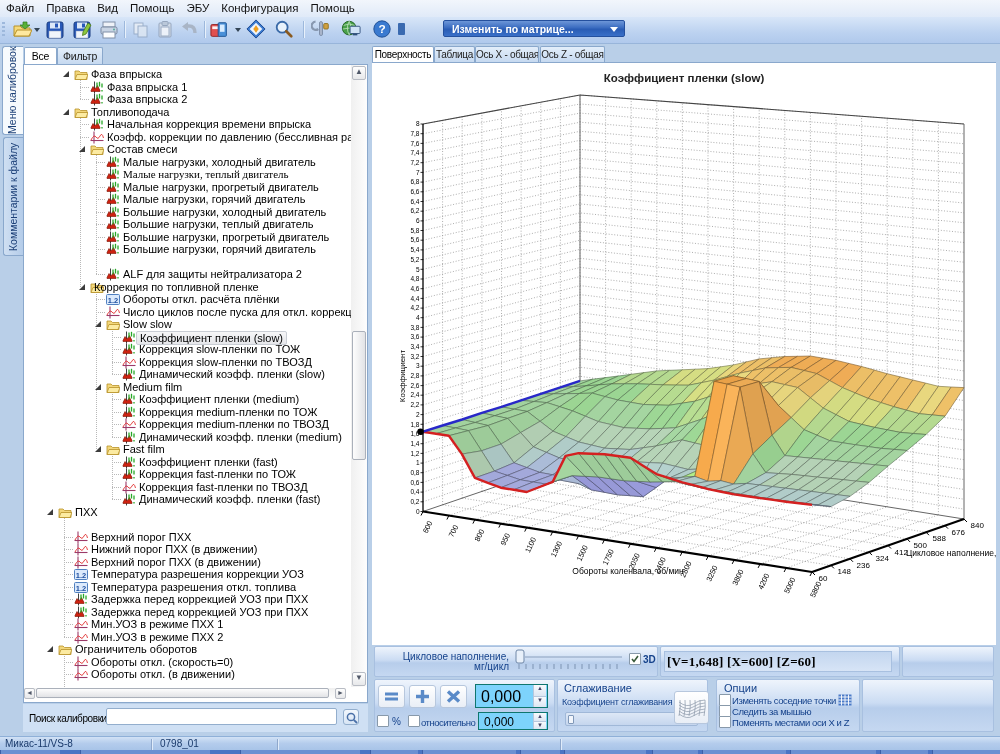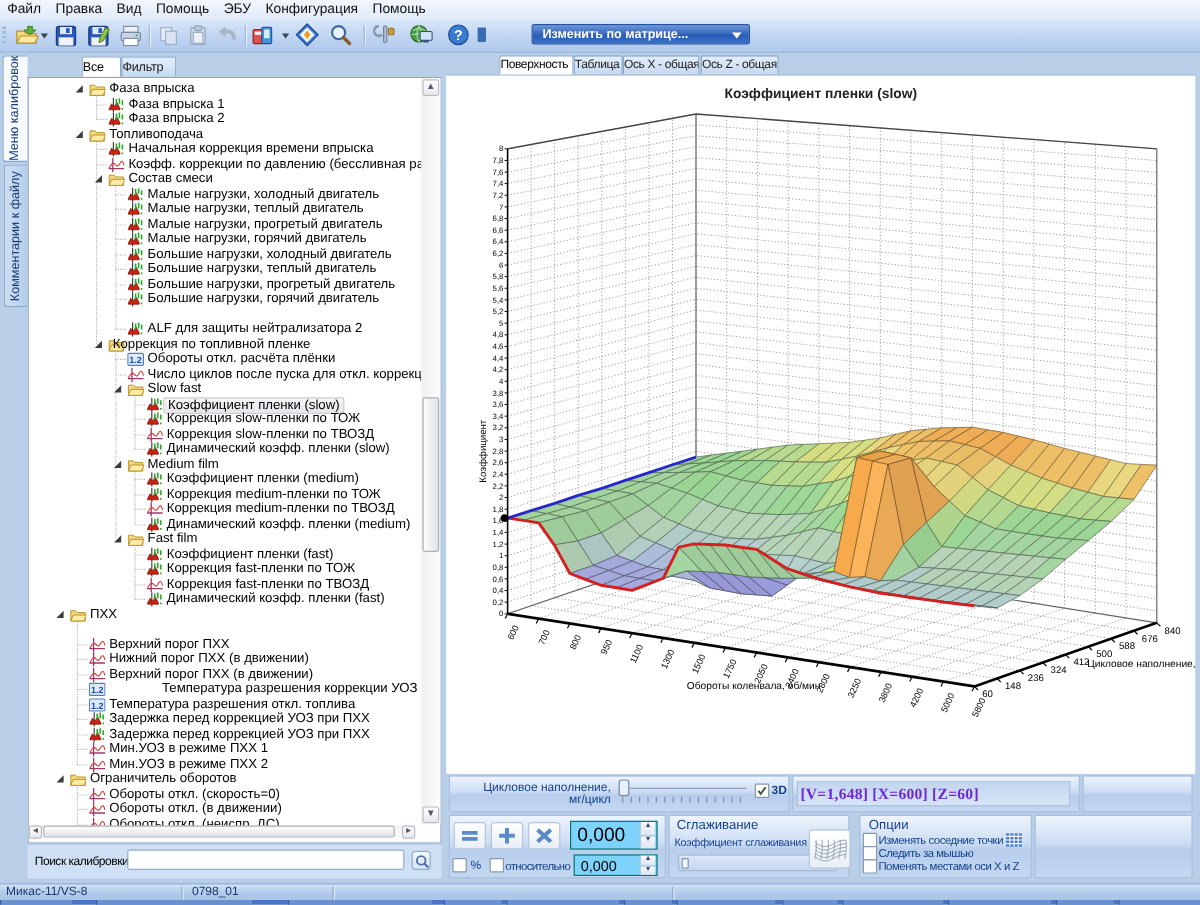--- a/index.html
+++ b/index.html
@@ -16,21 +16,21 @@
 #combo .t { position:absolute; left:8px; top:2px; }
 #combo .a { position:absolute; right:6px; top:6px; width:0; height:0; border-left:4px solid transparent; border-right:4px solid transparent; border-top:5px solid #fff; }
 
 #vtabs { left:0; top:44px; width:23px; height:688px; background:#b9cfe8; }
 .vtab { position:absolute; left:3px; width:20px; border:1px solid #8aa8cc; border-right:none; border-radius:3px 0 0 3px; }
 .vtab.active { background:#f6fafd; left:2px; width:21px; }
 .vtab.inactive { background:linear-gradient(90deg,#cfdff2,#b4cce9); }
 .vtab .txt { position:absolute; left:3px; top:0px; height:100%; width:14px; writing-mode:vertical-rl; transform:rotate(180deg); font-size:10.5px; color:#1b3f77; white-space:nowrap; text-align:center; }
 
 #ltabs { left:23px; top:47px; height:17px; }
-.ltab { position:absolute; top:0; height:17px; border:1px solid #8aa8cc; border-bottom:none; border-radius:2px 2px 0 0; font-size:10.5px; padding:2px 0 0 0; color:#000; letter-spacing:-0.2px; white-space:nowrap; overflow:hidden;margin-left:44px; }
+.ltab { position:absolute; top:0; height:17px; border:1px solid #8aa8cc; border-bottom:none; border-radius:2px 2px 0 0; font-size:10.5px; padding:2px 0 0 0; text-align:center; color:#000; letter-spacing:-0.2px; white-space:nowrap; overflow:hidden; }
 .ltab.active { background:#fff; z-index:2; }
 .ltab.inactive { background:linear-gradient(#e3eefa,#c6d9f0); color:#222; }
 #tree { left:23px; top:64px; width:345px; height:639px; background:#fff; border:1px solid #8aa8cc; overflow:hidden; }
 .trow { position:absolute; height:13px; white-space:nowrap; font-size:11px; color:#000; }
 .trow .lbl { position:absolute; top:0px; }
 .sel { background:linear-gradient(#f6f6f7,#e5e6ea); border:1px solid #c9cdd4; border-radius:2px; padding:0 3px; margin-left:-3px; }
 
 .ticon { position:absolute; width:14px; height:13px; }
 
 #vscroll { left:351px; top:65px; width:16px; height:622px; background:linear-gradient(90deg,#f0f0f0,#fdfdfd); }
@@ -245,21 +245,21 @@
       <svg class="ticon" style="left:82px;top:0px" width="14" height="13" viewBox="0 0 14 13">
         <line x1="4.5" y1="0.5" x2="4.5" y2="12.5" stroke="#404040" stroke-width="1"></line>
         <path d="M1 9.5 L3 5.5 L5 8 L7.5 4.5 L10 9.5 L10 10.5 L1 10.5 Z" fill="#cc2211" stroke="#7a1000" stroke-width="0.6"></path>
         <line x1="7" y1="6.5" x2="7" y2="1.5" stroke="#28a828" stroke-width="1.3"></line>
         <line x1="9.5" y1="5.5" x2="9.5" y2="0.8" stroke="#28a828" stroke-width="1.3"></line>
         <line x1="12" y1="6.5" x2="12" y2="2.5" stroke="#28a828" stroke-width="1.3"></line>
         <line x1="12" y1="9" x2="12" y2="10.5" stroke="#28a828" stroke-width="1.3"></line>
       </svg>
       <span class="lbl" style="left:99px;">Малые нагрузки, холодный двигатель</span>
     </div>
-    <div class="trow" style="left:0;top:103.0px;width:340px;">
+    <div class="trow" style="left:0;top:103.0px;width:340px;font-family:Liberation Serif, serif;">
       <span style="position:absolute;left:72px;top:6px;width:9px;border-top:1px dotted #b8b8b8;"></span>
       <svg class="ticon" style="left:82px;top:0px" width="14" height="13" viewBox="0 0 14 13">
         <line x1="4.5" y1="0.5" x2="4.5" y2="12.5" stroke="#404040" stroke-width="1"></line>
         <path d="M1 9.5 L3 5.5 L5 8 L7.5 4.5 L10 9.5 L10 10.5 L1 10.5 Z" fill="#cc2211" stroke="#7a1000" stroke-width="0.6"></path>
         <line x1="7" y1="6.5" x2="7" y2="1.5" stroke="#28a828" stroke-width="1.3"></line>
         <line x1="9.5" y1="5.5" x2="9.5" y2="0.8" stroke="#28a828" stroke-width="1.3"></line>
         <line x1="12" y1="6.5" x2="12" y2="2.5" stroke="#28a828" stroke-width="1.3"></line>
         <line x1="12" y1="9" x2="12" y2="10.5" stroke="#28a828" stroke-width="1.3"></line>
       </svg>
       <span class="lbl" style="left:99px;">Малые нагрузки, теплый двигатель</span>
@@ -376,21 +376,21 @@
       <span class="lbl" style="left:99px;">Число циклов после пуска для откл. коррекции по пленк</span>
     </div>
     <div class="trow" style="left:0;top:253.0px;width:340px;">
       <svg style="position:absolute;width:8px;height:8px;left:70px;top:2px;" viewBox="0 0 8 8">
         <path d="M7 1 L7 7 L1 7 Z" fill="#3c3c3c"></path>
       </svg>
       <svg class="ticon" style="left:82px;top:0px" width="14" height="13" viewBox="0 0 14 13">
         <path d="M1 3 L5 3 L6.5 4.5 L13 4.5 L13 11.5 L1 11.5 Z" fill="#f3d77b" stroke="#b8922a" stroke-width="0.8"></path>
         <path d="M1 11.5 L3 6.5 L14 6.5 L12 11.5 Z" fill="#fceba2" stroke="#b8922a" stroke-width="0.8"></path>
       </svg>
-      <span class="lbl" style="left:99px;">Slow fast</span>
+      <span class="lbl" style="left:99px;">Slow slow</span>
     </div>
     <div class="trow" style="left:0;top:265.5px;width:340px;">
       <span style="position:absolute;left:88px;top:6px;width:9px;border-top:1px dotted #b8b8b8;"></span>
       <svg class="ticon" style="left:98px;top:0px" width="14" height="13" viewBox="0 0 14 13">
         <line x1="4.5" y1="0.5" x2="4.5" y2="12.5" stroke="#404040" stroke-width="1"></line>
         <path d="M1 9.5 L3 5.5 L5 8 L7.5 4.5 L10 9.5 L10 10.5 L1 10.5 Z" fill="#cc2211" stroke="#7a1000" stroke-width="0.6"></path>
         <line x1="7" y1="6.5" x2="7" y2="1.5" stroke="#28a828" stroke-width="1.3"></line>
         <line x1="9.5" y1="5.5" x2="9.5" y2="0.8" stroke="#28a828" stroke-width="1.3"></line>
         <line x1="12" y1="6.5" x2="12" y2="2.5" stroke="#28a828" stroke-width="1.3"></line>
         <line x1="12" y1="9" x2="12" y2="10.5" stroke="#28a828" stroke-width="1.3"></line>
@@ -576,21 +576,21 @@
         <path d="M1 9 Q4 3 6 6 T10 5 T13.5 7" fill="none" stroke="#e03030" stroke-width="0.9"></path>
       </svg>
       <span class="lbl" style="left:67px;">Верхний порог ПХХ (в движении)</span>
     </div>
     <div class="trow" style="left:0;top:503.0px;width:340px;">
       <span style="position:absolute;left:40px;top:6px;width:9px;border-top:1px dotted #b8b8b8;"></span>
       <svg class="ticon" style="left:50px;top:0px" width="14" height="13" viewBox="0 0 14 13">
         <rect x="0.5" y="1.5" width="13" height="10" rx="1" fill="#dceafc" stroke="#5080c0"></rect>
         <text x="7" y="9.5" font-size="7.5" font-weight="bold" fill="#2050a0" text-anchor="middle" font-family="Liberation Sans">1.2</text>
       </svg>
-      <span class="lbl" style="left:67px;margin-left:44px;">Температура разрешения коррекции УОЗ</span>
+      <span class="lbl" style="left:67px;">Температура разрешения коррекции УОЗ</span>
     </div>
     <div class="trow" style="left:0;top:515.5px;width:340px;">
       <span style="position:absolute;left:40px;top:6px;width:9px;border-top:1px dotted #b8b8b8;"></span>
       <svg class="ticon" style="left:50px;top:0px" width="14" height="13" viewBox="0 0 14 13">
         <rect x="0.5" y="1.5" width="13" height="10" rx="1" fill="#dceafc" stroke="#5080c0"></rect>
         <text x="7" y="9.5" font-size="7.5" font-weight="bold" fill="#2050a0" text-anchor="middle" font-family="Liberation Sans">1.2</text>
       </svg>
       <span class="lbl" style="left:67px;">Температура разрешения откл. топлива</span>
     </div>
     <div class="trow" style="left:0;top:528.0px;width:340px;">
@@ -655,29 +655,20 @@
       <span class="lbl" style="left:67px;">Обороты откл. (скорость=0)</span>
     </div>
     <div class="trow" style="left:0;top:603.0px;width:340px;">
       <span style="position:absolute;left:40px;top:6px;width:9px;border-top:1px dotted #b8b8b8;"></span>
       <svg class="ticon" style="left:50px;top:0px" width="14" height="13" viewBox="0 0 14 13">
         <line x1="4" y1="0.5" x2="4" y2="12.5" stroke="#9b3a68" stroke-width="1.1"></line>
         <line x1="0.5" y1="9.5" x2="13.5" y2="9.5" stroke="#9b3a68" stroke-width="1.1"></line>
         <path d="M1 9 Q4 3 6 6 T10 5 T13.5 7" fill="none" stroke="#e03030" stroke-width="0.9"></path>
       </svg>
       <span class="lbl" style="left:67px;">Обороты откл. (в движении)</span>
-    </div>
-    <div class="trow" style="left:0;top:615.5px;width:340px;">
-      <span style="position:absolute;left:40px;top:6px;width:9px;border-top:1px dotted #b8b8b8;"></span>
-      <svg class="ticon" style="left:50px;top:0px" width="14" height="13" viewBox="0 0 14 13">
-        <line x1="4" y1="0.5" x2="4" y2="12.5" stroke="#9b3a68" stroke-width="1.1"></line>
-        <line x1="0.5" y1="9.5" x2="13.5" y2="9.5" stroke="#9b3a68" stroke-width="1.1"></line>
-        <path d="M1 9 Q4 3 6 6 T10 5 T13.5 7" fill="none" stroke="#e03030" stroke-width="0.9"></path>
-      </svg>
-      <span class="lbl" style="left:67px;">Обороты откл. (неиспр. ДС)</span>
     </div>
   </div>
 <div id="vscroll" class="abs">
     <div class="sbtn" style="left:1px;top:1px;width:14px;height:14px;">▲</div>
     <div class="sbtn" style="left:1px;bottom:1px;width:14px;height:14px;">▼</div>
     <div class="sthumb" style="left:1px;top:266px;width:14px;height:129px;"></div>
   </div>
 <div id="hscroll" class="abs">
     <div class="sbtn" style="left:0px;top:0px;width:11px;height:11px;font-size:7px;">◄</div>
     <div class="sbtn" style="right:0px;top:0px;width:11px;height:11px;font-size:7px;">►</div>
@@ -1199,21 +1190,21 @@
       <line x1="98.0" y1="16" x2="98.0" y2="21" stroke="#7c93b2" stroke-width="1"></line>
       <line x1="105.0" y1="16" x2="105.0" y2="21" stroke="#7c93b2" stroke-width="1"></line>
       <rect x="4" y="2" width="8" height="13" rx="2" fill="#e8f0fa" stroke="#7088a8"></rect>
     </svg>
     <div class="cb" style="left:257px;top:7px;"><svg width="10" height="10" viewBox="0 0 10 10">
         <path d="M2 5 L4 7.5 L8 2" stroke="#3a5a3a" stroke-width="1.6" fill="none"></path>
       </svg></div>
     <span style="position:absolute;left:271px;top:8px;font-size:10px;font-weight:bold;color:#15428b;">3D</span>
     <div class="panel" style="left:288px;top:0px;width:240px;height:31px;"></div>
     <div style="position:absolute;left:292px;top:5px;width:228px;height:21px;background:linear-gradient(#c3d6ef,#d7e4f6);border:1px solid #a8c0e0;"></div>
-    <span style="position:absolute;left:295px;top:8px;font-family:'Liberation Serif',serif;font-weight:bold;font-size:13px;color:#6d28d9;letter-spacing:0.2px;">[V=1,648] [X=600] [Z=60]</span>
+    <span style="position:absolute;left:295px;top:8px;font-family:'Liberation Serif',serif;font-weight:bold;font-size:13px;color:#000000;letter-spacing:0.2px;">[V=1,648] [X=600] [Z=60]</span>
     <div class="panel" style="left:530px;top:0px;width:92px;height:31px;"></div>
   </div>
 <div id="strip2" class="abs">
     <div class="panel" style="left:2px;top:0px;width:181px;height:53px;"></div>
     <div class="wbtn" style="left:6px;top:6px;width:27px;height:23px;"><svg width="25" height="21" viewBox="0 0 25 21">
         <path d="M6 8 H19 M6 13 H19" stroke="#5a8ac8" stroke-width="3.2"></path>
       </svg></div>
     <div class="wbtn" style="left:37px;top:6px;width:27px;height:23px;"><svg width="25" height="21" viewBox="0 0 25 21">
         <path d="M12.5 4 V17 M6 10.5 H19" stroke="#5a8ac8" stroke-width="3.4"></path>
       </svg></div>

